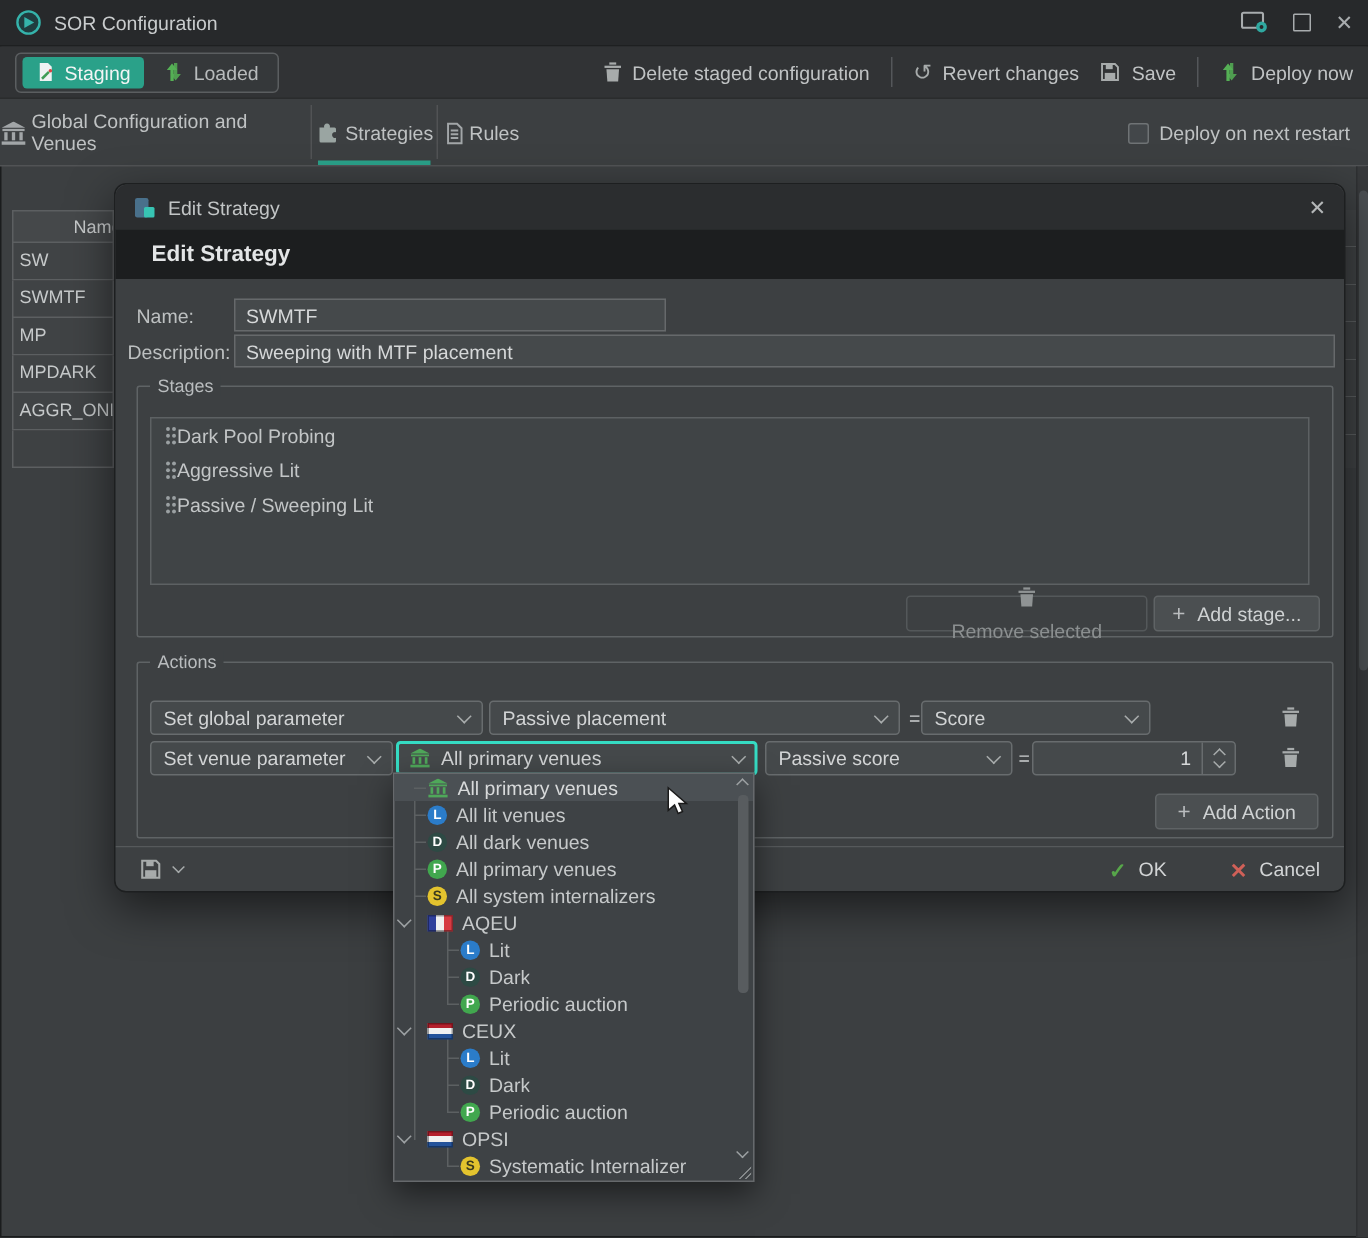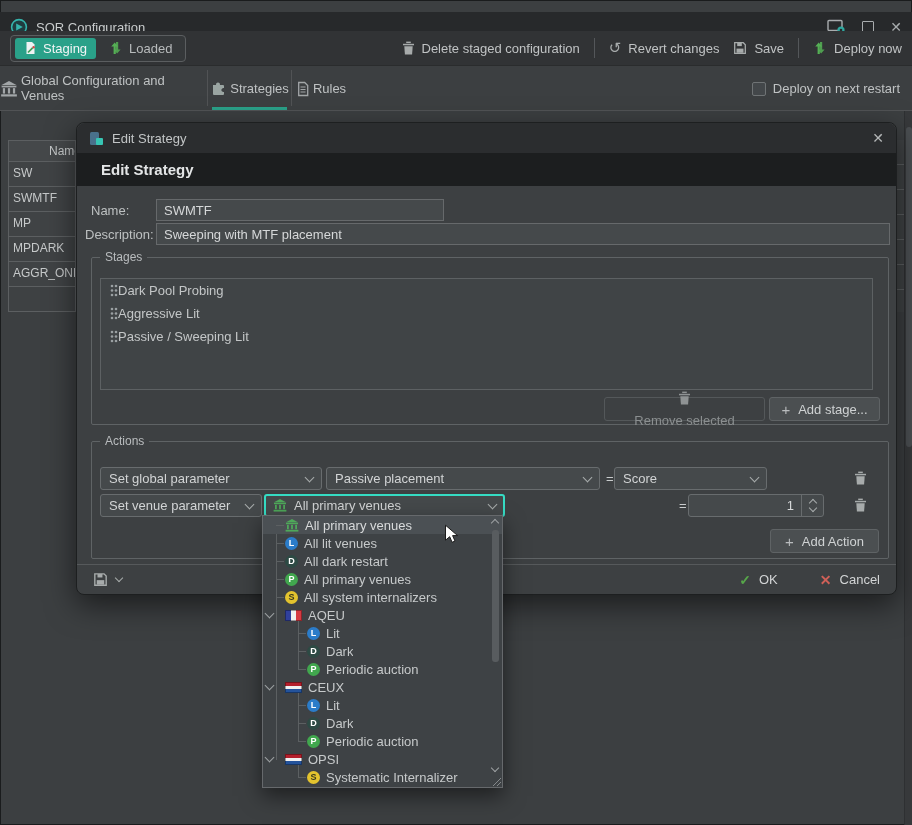--- a/index.html
+++ b/index.html
@@ -5,21 +5,21 @@
   html,body{margin:0;padding:0;}
   body{
     width:912px;height:825px;position:relative;overflow:hidden;
     background:#3c3f41;font-family:"Liberation Sans",sans-serif;
     color:#c4c7c8;font-size:13px;
     box-shadow:inset 0 0 0 1px #1a1c1d;
   }
   #app{position:absolute;inset:0;}
 
   
-  .titlebar{position:absolute;left:0;top:12px;right:0;height:31px;background:#27292b;
+  .titlebar{position:absolute;left:0;top:0;right:0;height:31px;background:#27292b;
     display:flex;align-items:center;padding:0 10px;box-sizing:border-box;border-bottom:1px solid #1e2021;}
   .titlebar .title{margin-left:8px;color:#c9cccd;}
   .win-controls{margin-left:auto;display:flex;align-items:center;gap:16px;}
   .win-controls .wc{color:#a8acae;font-size:14px;cursor:default;display:inline-flex;align-items:center;}
   .restore-box{width:10px;height:10px;border:1.4px solid #a8acae;border-radius:1px;display:inline-block;}
 
   
   .toolbar{position:absolute;left:0;top:31px;right:0;height:35px;background:#313335;
     display:flex;align-items:center;justify-content:space-between;padding:0 10px;box-sizing:border-box;
     border-bottom:1px solid #2a2c2d;}
@@ -407,20 +407,24 @@
                 <rect x="2" y="5.8" width="1.8" height="4.4"></rect>
                 <rect x="6.1" y="5.8" width="1.8" height="4.4"></rect>
                 <rect x="10.2" y="5.8" width="1.8" height="4.4"></rect>
                 <rect x="0.6" y="10.8" width="12.8" height="1.8"></rect>
               </g>
             </svg>
         </span>
         <span class="ctext">All primary venues</span>
           <span class="chev"></span>
       </div>
+      <div class="combo" style="left:418px;top:52px;width:165px;">
+        <span class="ctext">Passive score</span>
+          <span class="chev"></span>
+      </div>
       <span class="eq" style="left:587px;top:56px;">=</span>
       <div class="spin" style="left:596px;top:52px;width:136px;">
         <input value="1" style="">
         <div class="spin-btns">
           <span class="chev up"></span>
           <span class="chev" style="margin-top:-4px;"></span>
         </div>
       </div>
       <div class="trash-btn" style="left:760px;top:54px;">
         <svg width="13" height="14" viewBox="0 0 13 14">
@@ -480,21 +484,21 @@
           </svg>
         </span>
       <span class="tlabel">All primary venues</span>
     </div>
     <div class="trow d0">
       <span class="circle lit">L</span>
       <span class="tlabel">All lit venues</span>
     </div>
     <div class="trow d0">
       <span class="circle dark">D</span>
-      <span class="tlabel">All dark restart</span>
+      <span class="tlabel">All dark venues</span>
     </div>
     <div class="trow d0">
       <span class="circle periodic">P</span>
       <span class="tlabel">All primary venues</span>
     </div>
     <div class="trow d0">
       <span class="circle si">S</span>
       <span class="tlabel">All system internalizers</span>
     </div>
     <div class="trow d0 grp">

